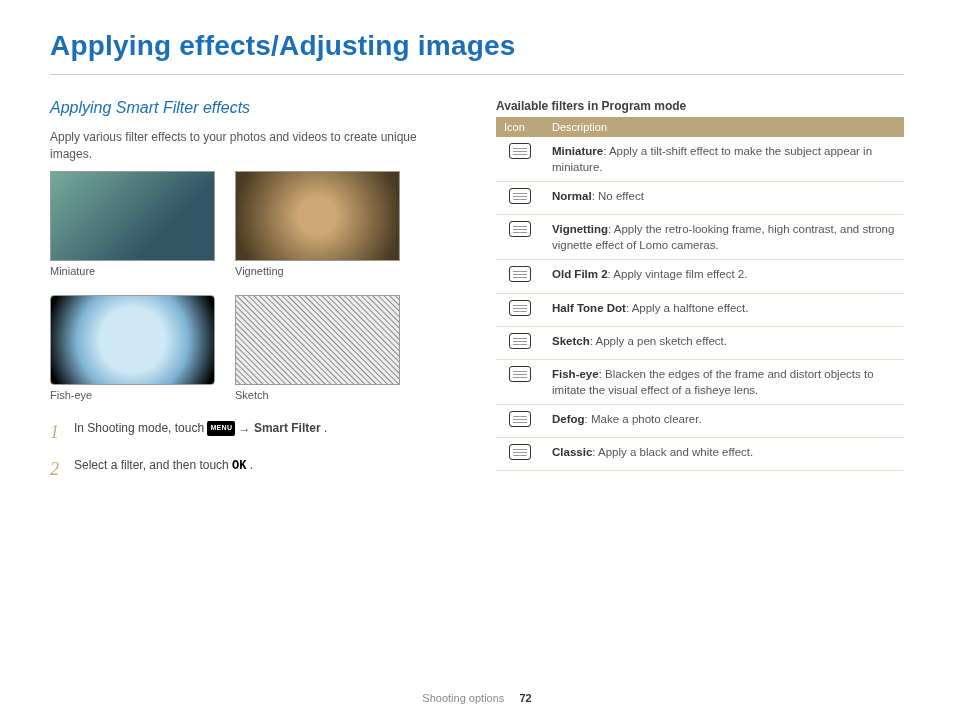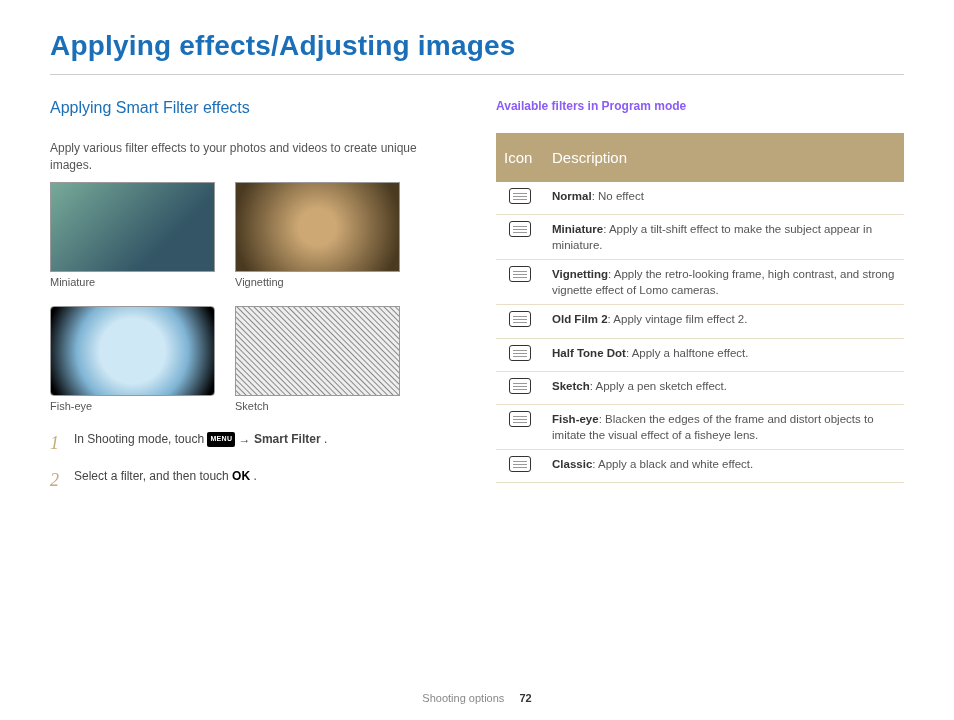--- a/index.html
+++ b/index.html
@@ -20,21 +20,22 @@
     margin-bottom: 12px;
     letter-spacing: 0.2px;
   }
   .rule { border-top: 1px solid #ccc; margin-bottom: 24px; }
   .cols { display: flex; gap: 38px; }
   .col { flex: 1; }
   h2.section-title {
     color: #1a6fb8;
     font-size: 16px;
     font-weight: 400;
-    margin-bottom: 23px;
+    margin-bottom: 12px;
+    font-style: italic;
   }
   .intro { color: #555; line-height: 1.4; margin-bottom: 8px; }
   .samples { display: flex; flex-wrap: wrap; gap: 18px 20px; margin-bottom: 18px; }
   .sample { width: 165px; }
   .thumb {
     width: 165px; height: 90px; border: 1px solid #999;
     background: linear-gradient(135deg,#7a9 0%,#356 70%);
     position: relative; overflow: hidden;
   }
   .thumb.vig { background: radial-gradient(circle at 50% 50%, #cda874 20%, #4a3a20 90%); }
@@ -45,26 +46,26 @@
   .thumb.sketch { background: repeating-linear-gradient(45deg,#eee,#eee 2px,#888 3px,#eee 4px); }
   .caption { color:#555; font-size:11px; margin-top:4px; }
   .steps { margin-top: 10px; }
   .step { display:flex; gap:10px; margin-bottom:10px; line-height:1.5; }
   .stepnum { color:#c7a97a; font-size:18px; font-style:italic; font-family: Georgia, serif; width:14px; }
   .menu-chip {
     display:inline-block; background:#000; color:#fff;
     font-size:7px; font-weight:bold; padding:2px 3px; border-radius:2px;
     vertical-align:middle; letter-spacing:0.3px;
   }
-  .ok-chip { font-weight:bold; color:#000; }
-  .tbl-title { font-weight: bold; color:#8b5cf6; font-size:12px; margin-bottom:20px; }
+  .ok-chip { font-weight:bold; color:#000;font-family:Liberation Mono, monospace; }
+  .tbl-title { font-weight: bold; color:#404040; font-size:12px; margin-bottom:4px; }
   table.filters { width:100%; border-collapse: collapse; font-size:11.5px; }
   table.filters th {
     background:#bba57a; color:#fff; text-align:left;
-    font-weight:400; padding:16px 8px; font-size:15px;
+    font-weight:400; padding:4px 8px; font-size:11px;
   }
   table.filters th.icon-col { width:48px; }
   table.filters td {
     border-bottom:1px solid #e8dfc8; padding:6px 8px;
     color:#555; line-height:1.4; vertical-align:top;
   }
   table.filters td.icon-cell { text-align:center; }
   .fname { font-weight:bold; color:#333; }
   .filter-icon {
     display:inline-block; width:22px; height:16px;
@@ -139,25 +140,25 @@
     <table class="filters">
       <thead>
         <tr>
           <th class="icon-col">Icon</th>
           <th>Description</th>
         </tr>
       </thead>
       <tbody id="filters-body">
           <tr>
             <td class="icon-cell"><span class="filter-icon"></span></td>
-            <td><span class="fname">Normal</span><span>: No effect</span></td>
+            <td><span class="fname">Miniature</span><span>: Apply a tilt-shift effect to make the subject appear in miniature.</span></td>
           </tr>
           <tr>
             <td class="icon-cell"><span class="filter-icon"></span></td>
-            <td><span class="fname">Miniature</span><span>: Apply a tilt-shift effect to make the subject appear in miniature.</span></td>
+            <td><span class="fname">Normal</span><span>: No effect</span></td>
           </tr>
           <tr>
             <td class="icon-cell"><span class="filter-icon"></span></td>
             <td><span class="fname">Vignetting</span><span>: Apply the retro-looking frame, high contrast, and strong vignette effect of Lomo cameras.</span></td>
           </tr>
           <tr>
             <td class="icon-cell"><span class="filter-icon"></span></td>
             <td><span class="fname">Old Film 2</span><span>: Apply vintage film effect 2.</span></td>
           </tr>
           <tr>
@@ -167,20 +168,24 @@
           <tr>
             <td class="icon-cell"><span class="filter-icon"></span></td>
             <td><span class="fname">Sketch</span><span>: Apply a pen sketch effect.</span></td>
           </tr>
           <tr>
             <td class="icon-cell"><span class="filter-icon"></span></td>
             <td><span class="fname">Fish-eye</span><span>: Blacken the edges of the frame and distort objects to imitate the visual effect of a fisheye lens.</span></td>
           </tr>
           <tr>
             <td class="icon-cell"><span class="filter-icon"></span></td>
+            <td><span class="fname">Defog</span><span>: Make a photo clearer.</span></td>
+          </tr>
+          <tr>
+            <td class="icon-cell"><span class="filter-icon"></span></td>
             <td><span class="fname">Classic</span><span>: Apply a black and white effect.</span></td>
           </tr>
         </tbody>
     </table>
   </div>
 </div>
 
 <div class="footer">
   <span>Shooting options</span>
   <span class="pn">72</span>

